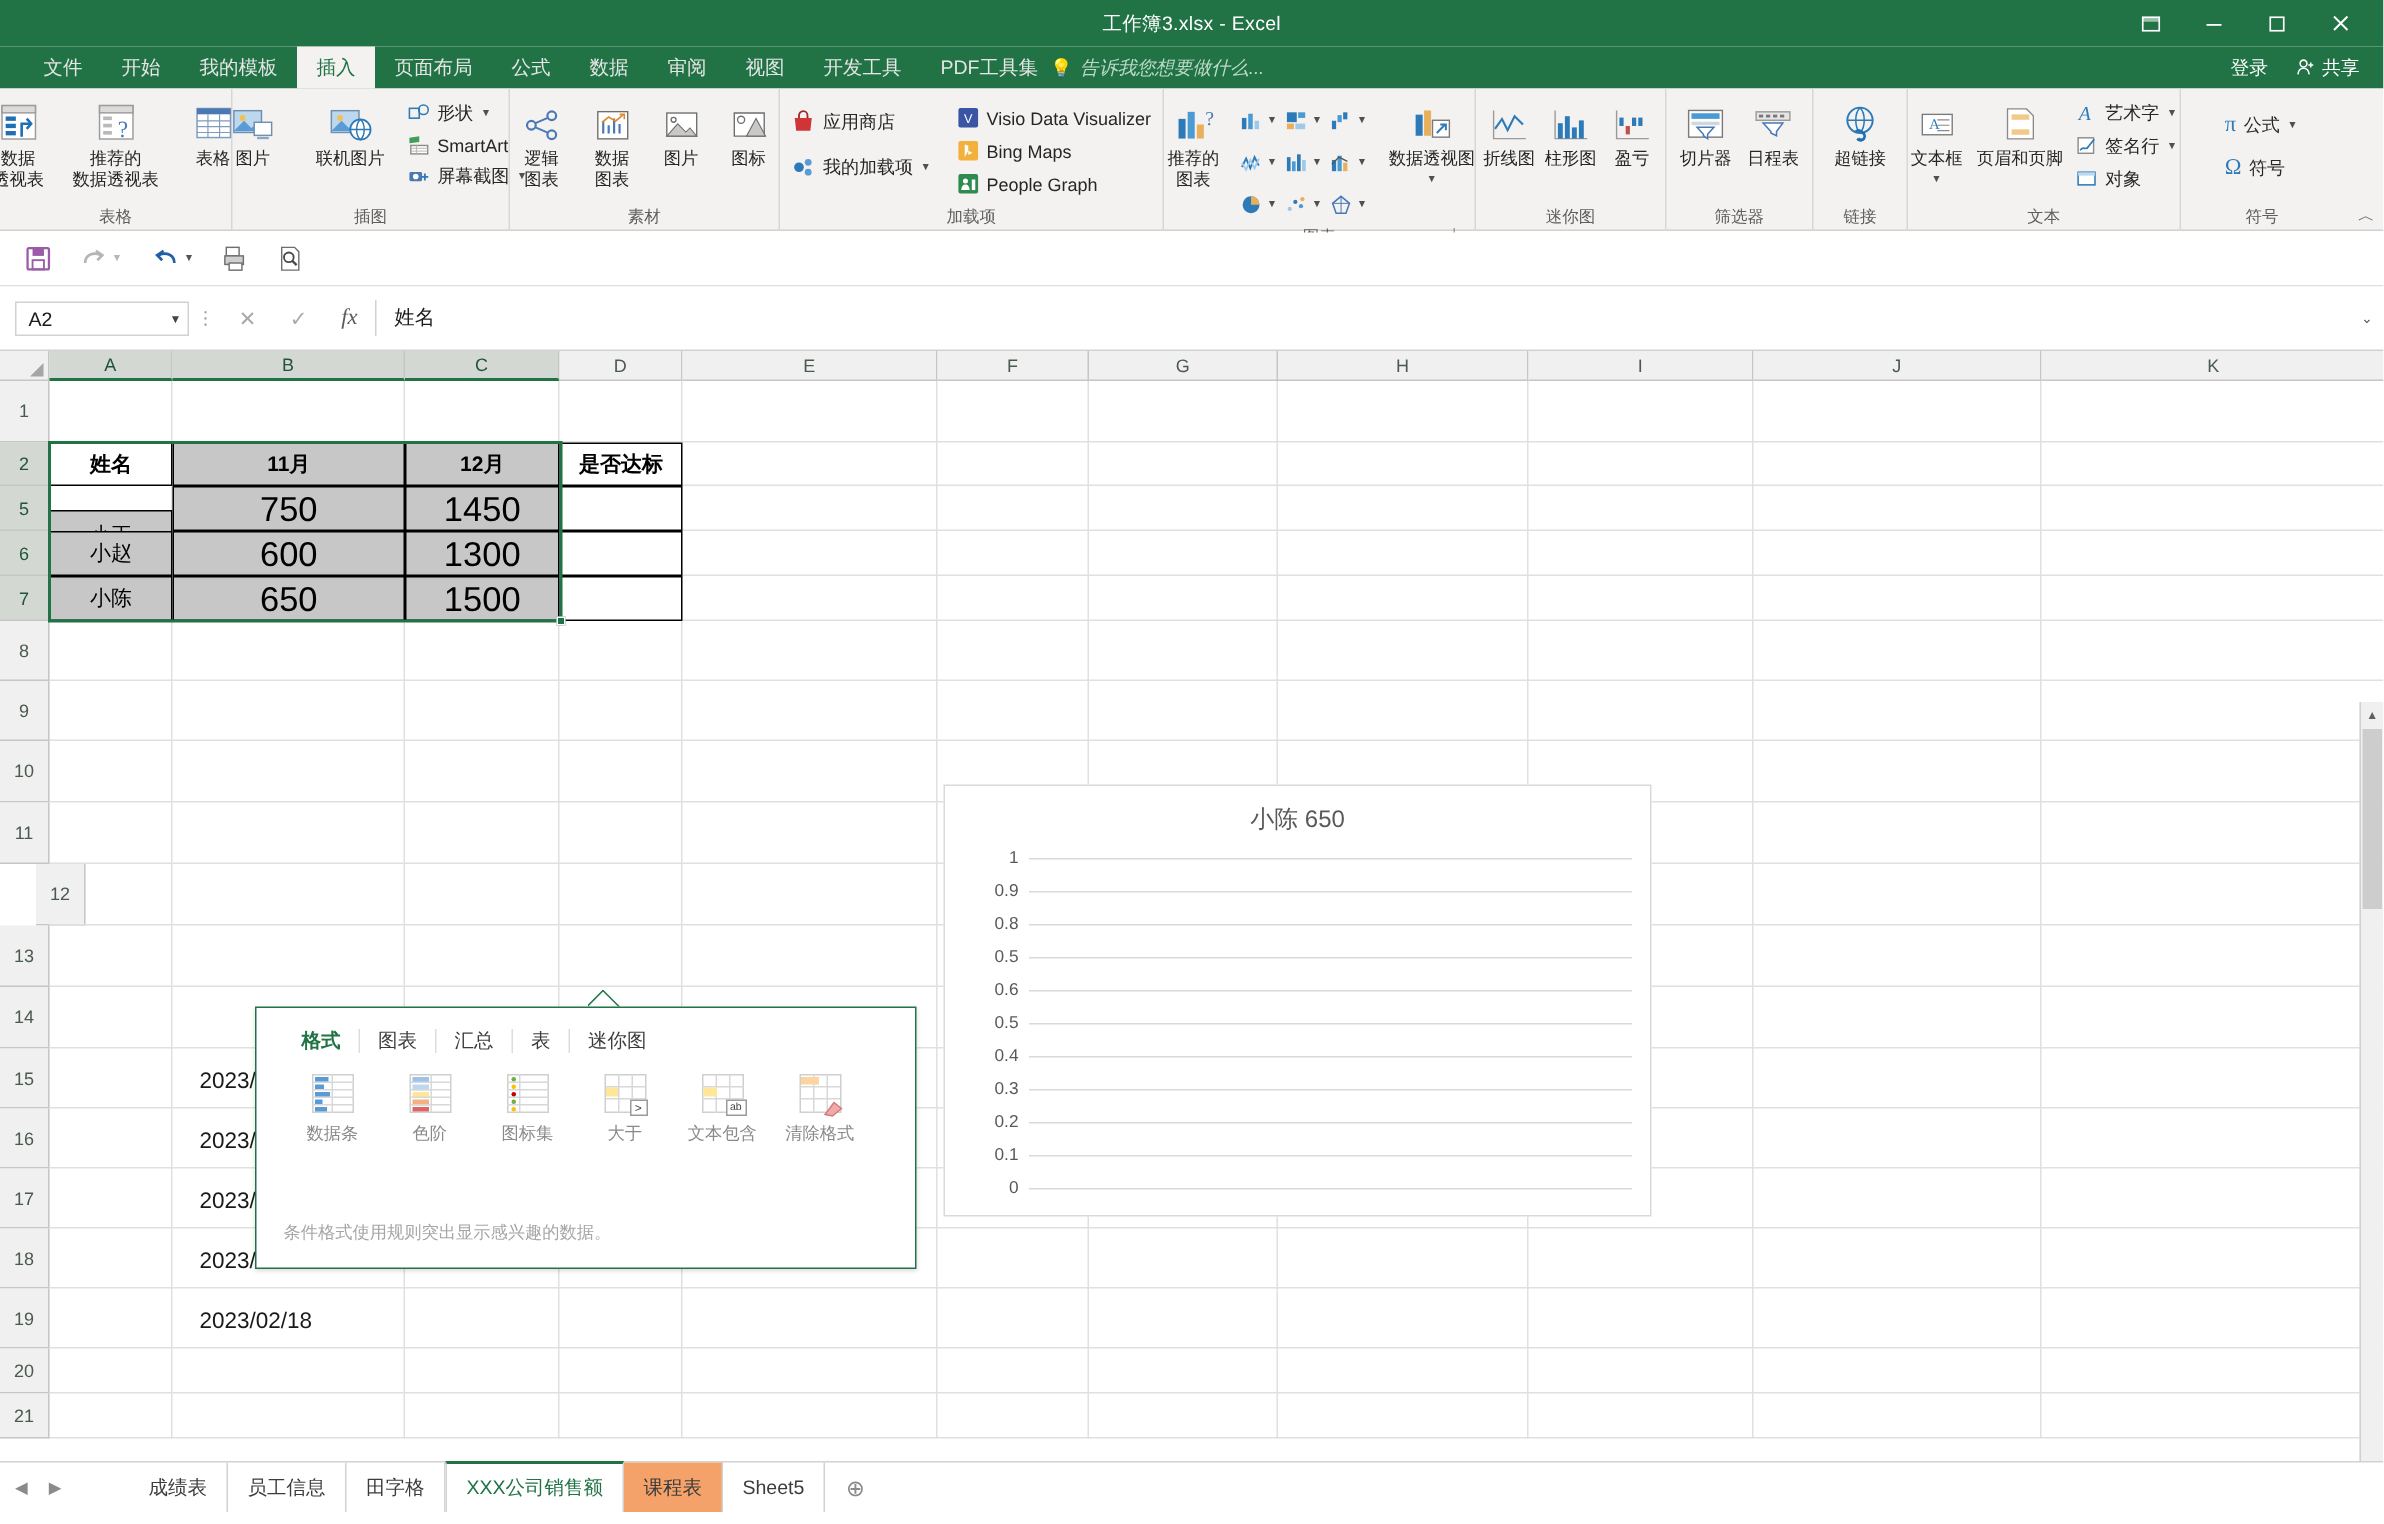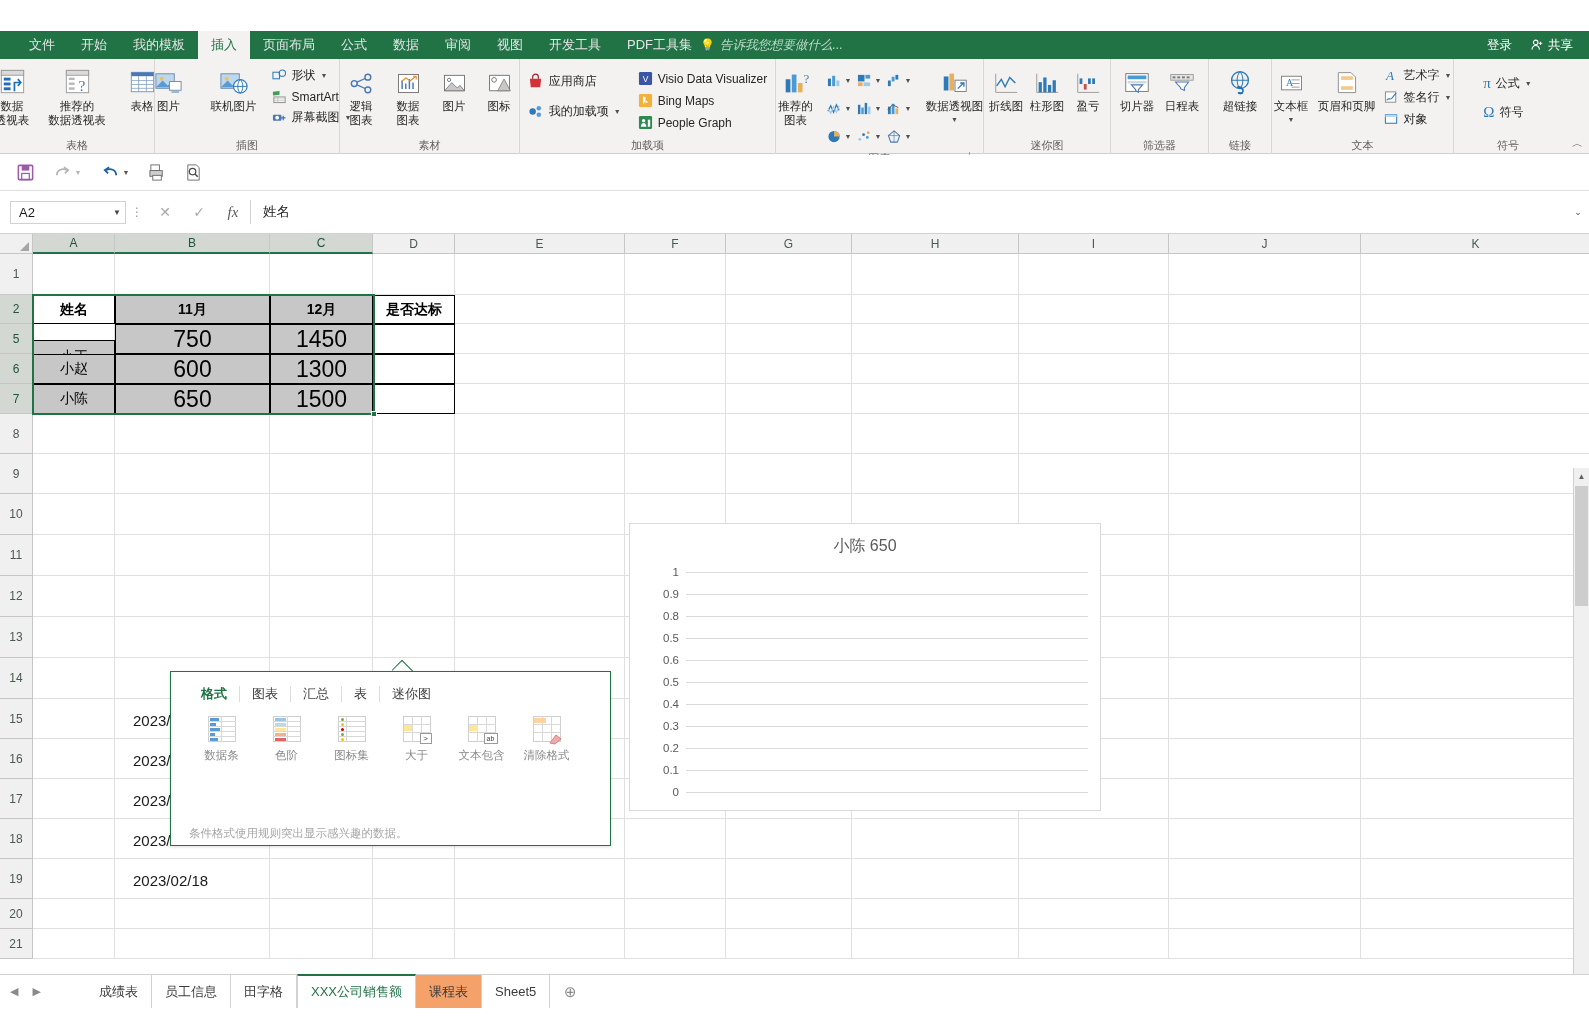--- a/index.html
+++ b/index.html
@@ -184,21 +184,21 @@
     font-size:13px; color:#3c3c3c; padding:0 12px; cursor:default;
     border-right:1px solid #dddddd; line-height:16px;
   }
   .qa-tab:last-child { border-right:none; }
   .qa-tab.active { color:#217346; font-weight:bold; }
   .qa-items { display:flex; padding:14px 14px 0 18px; gap:0; }
   .qa-item {
     width:65px; display:flex; flex-direction:column; align-items:center; gap:6px;
     font-size:11.5px; color:#8a8a8a; cursor:default;
   }
-  .qa-foot { position:absolute; left:18px; bottom:4px; font-size:11.5px; color:#a6a6a6;text-align:right; }
+  .qa-foot { position:absolute; left:18px; bottom:16px; font-size:11.5px; color:#a6a6a6;text-align:right; }
 
   
   .mini { width:28px; height:26px; position:relative; }
   .mini .mrow { position:absolute; left:0; right:0; height:1px; background:#d8d8d8; }
   .mini .mcol { position:absolute; top:0; bottom:0; width:1px; background:#d8d8d8; }
   .mini .frame { position:absolute; inset:0; border:1px solid #cfcfcf; }
   .bar { position:absolute; height:3px; }
 
   
   .chartobj {
@@ -250,20 +250,46 @@
     position:absolute; left:0; right:0; height:16px; display:flex; align-items:center;
     justify-content:center; color:#606060; font-size:8px; background:#f0f0f0;
   }
   .vs-thumb { position:absolute; left:1px; right:1px; top:18px; height:120px; background:#cdcdcd; }
 </style>
 </head>
 <body>
 
 <div id="app">
 
+  <div class="titlebar">
+    <div class="doc-title">工作簿3.xlsx - Excel</div>
+    <div class="win-btns">
+      <div class="win-btn">
+        <svg width="14" height="14" viewBox="0 0 14 14">
+          <rect x="1.5" y="2.5" width="11" height="9" fill="none" stroke="#fff" stroke-width="1.1"></rect>
+          <rect x="1.5" y="2.5" width="11" height="3" fill="#fff" opacity=".55"></rect>
+        </svg>
+      </div>
+      <div class="win-btn">
+        <svg width="12" height="12" viewBox="0 0 12 12">
+          <rect x="1" y="6" width="10" height="1.2" fill="#fff"></rect>
+        </svg>
+      </div>
+      <div class="win-btn">
+        <svg width="12" height="12" viewBox="0 0 12 12">
+          <rect x="1.5" y="1.5" width="9" height="9" fill="none" stroke="#fff" stroke-width="1.1"></rect>
+        </svg>
+      </div>
+      <div class="win-btn close">
+        <svg width="13" height="13" viewBox="0 0 13 13">
+          <path d="M2 2 L11 11 M11 2 L2 11" stroke="#fff" stroke-width="1.3" fill="none"></path>
+        </svg>
+      </div>
+    </div>
+  </div>
 
   <div class="tabstrip">
     <div class="tabs" id="ribbon-tabs">
         <div class="tab">文件</div>
         <div class="tab">开始</div>
         <div class="tab">我的模板</div>
         <div class="tab active">插入</div>
         <div class="tab">页面布局</div>
         <div class="tab">公式</div>
         <div class="tab">数据</div>
@@ -834,21 +860,21 @@
     <div class="rowhead" id="row-head">
         <div class="rowcell" style="height: 41px;">1</div>
         <div class="rowcell sel" style="height: 29px;">2</div>
         <div class="rowcell sel" style="height: 30px;">5</div>
         <div class="rowcell sel" style="height: 30px;">6</div>
         <div class="rowcell sel" style="height: 30px;">7</div>
         <div class="rowcell" style="height: 40px;">8</div>
         <div class="rowcell" style="height: 40px;">9</div>
         <div class="rowcell" style="height: 41px;">10</div>
         <div class="rowcell" style="height: 41px;">11</div>
-        <div class="rowcell" style="height: 41px;">12</div>
+        <div class="rowcell" style="height: 41px; margin-left: 24px;">12</div>
         <div class="rowcell" style="height: 41px;">13</div>
         <div class="rowcell" style="height: 41px;">14</div>
         <div class="rowcell" style="height: 40px;">15</div>
         <div class="rowcell" style="height: 40px;">16</div>
         <div class="rowcell" style="height: 40px;">17</div>
         <div class="rowcell" style="height: 40px;">18</div>
         <div class="rowcell" style="height: 40px;">19</div>
         <div class="rowcell" style="height: 30px;">20</div>
         <div class="rowcell" style="height: 30px;">21</div>
       </div>

